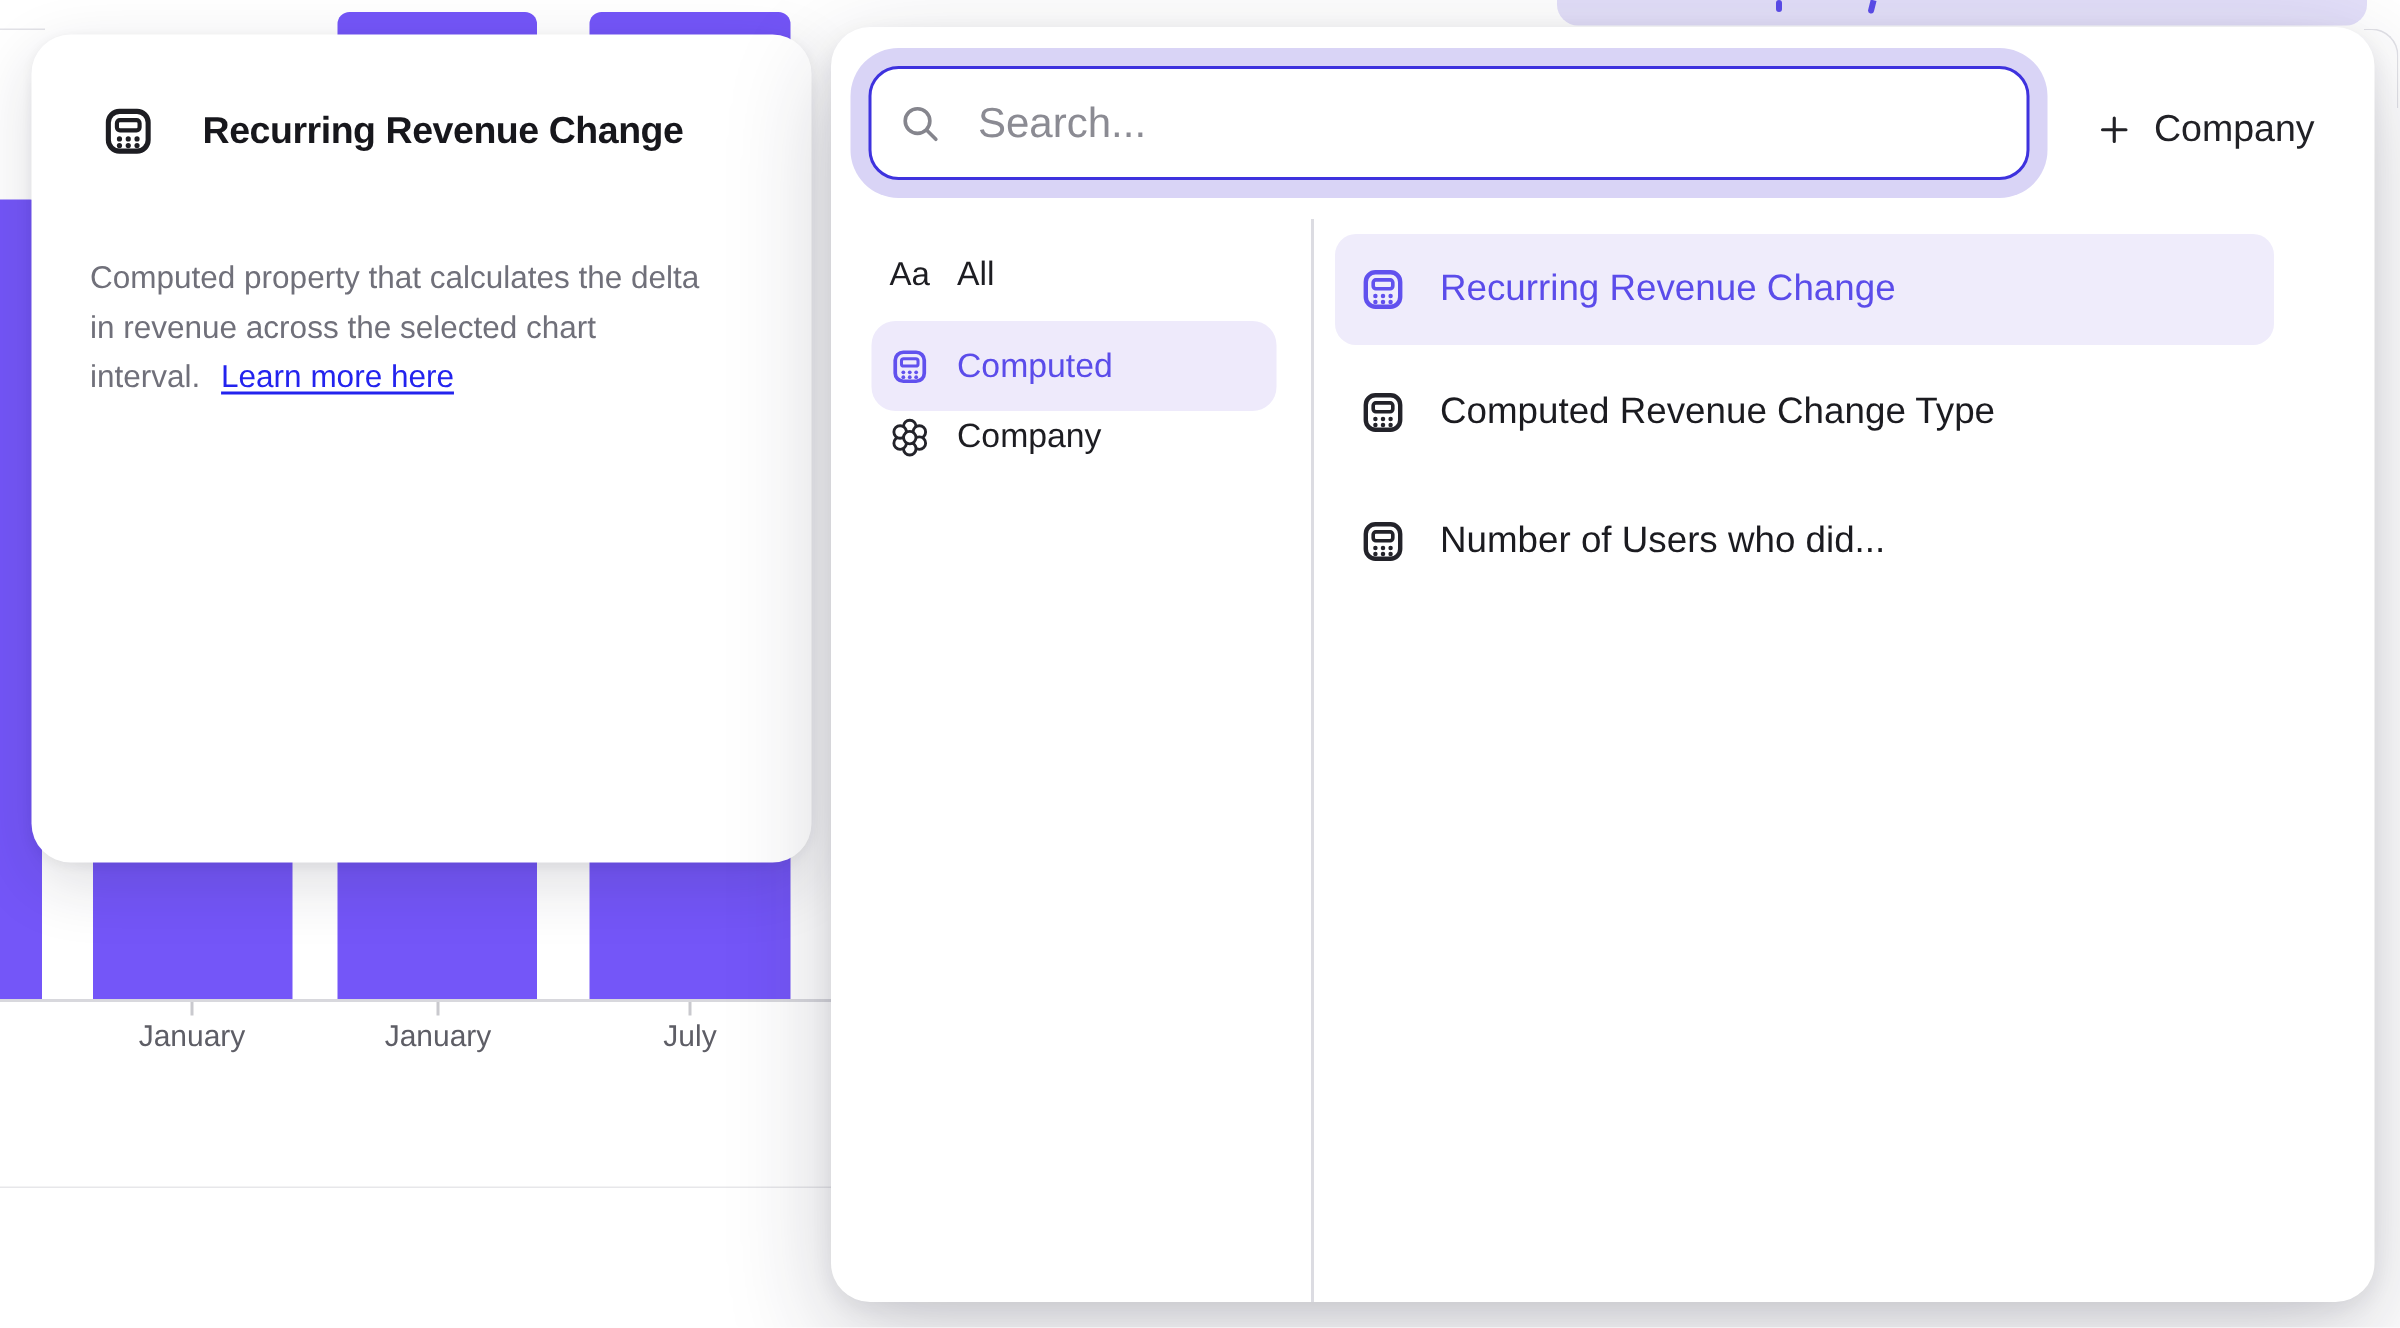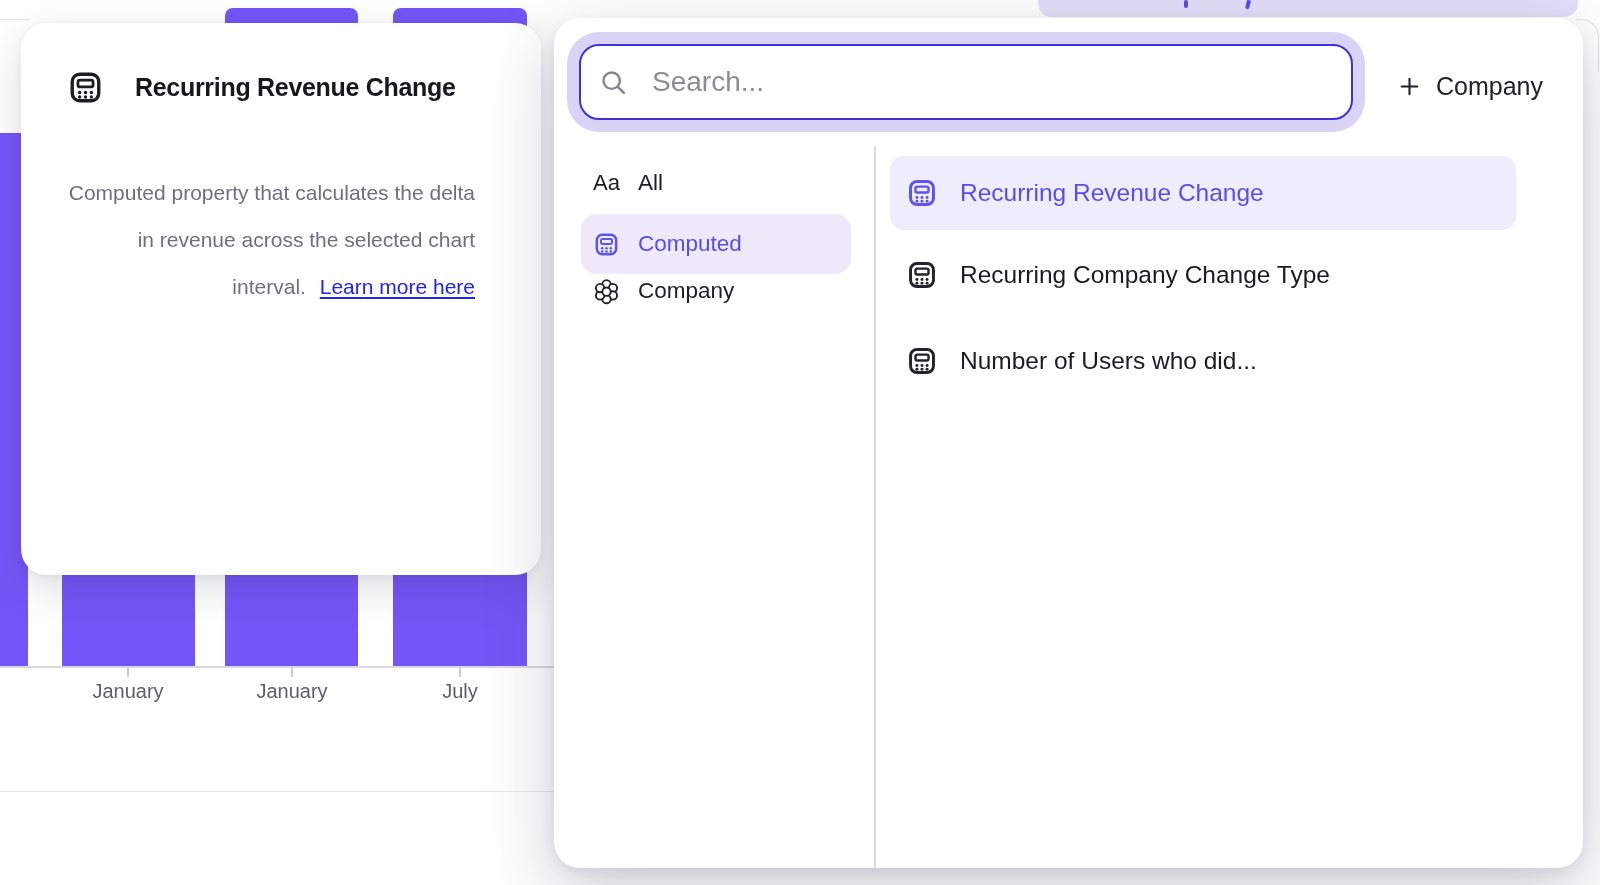--- a/index.html
+++ b/index.html
@@ -33,21 +33,21 @@
   .desc-mark.m2{left:208px;top:12px;width:3.5px;height:9px;border-radius:0 0 3px 3px;transform:rotate(14deg);}
 
   
   .tooltip-card{left:21px;top:23px;width:520px;height:552px;background:#fff;
     border-radius:26px;z-index:5;
     box-shadow:0 14px 44px rgba(28,28,48,.14),0 2px 8px rgba(28,28,48,.06);}
   .tooltip-header{position:absolute;left:46px;top:46px;display:flex;align-items:center;gap:31px;}
   .tooltip-calc{width:37px;height:37px;color:#1d1d22;flex:0 0 auto;}
   .tooltip-title{font-size:25px;font-weight:700;color:#17171c;letter-spacing:-.3px;}
   .tooltip-body{position:absolute;left:39px;top:146px;width:415px;
-    font-size:21px;line-height:47px;color:#70707a;text-align:right;}
+    font-size:21px;line-height:33px;color:#70707a;}
   .learn-link{color:#2323ee;text-decoration:underline;text-underline-offset:3px;margin-left:8px;cursor:pointer;}
 
   
   .panel{left:554px;top:18px;width:1029px;height:850px;background:#fff;
     border-radius:26px;z-index:6;
     box-shadow:0 24px 70px rgba(30,30,55,.22),0 4px 14px rgba(30,30,55,.08);}
   .search-box{position:absolute;left:25px;top:26px;width:774px;height:76px;
     background:#fff;border:2px solid #3e32de;border-radius:20px;
     box-shadow:0 0 0 12px #d9d4f6;display:flex;align-items:center;box-sizing:border-box;}
   .search-glyph{width:29px;height:29px;color:#85858d;margin-left:18px;flex:0 0 auto;}
@@ -205,21 +205,21 @@
   <div id="result-0" class="result-item">
     <svg class="r-icon">
         <use href="#i-calc"></use>
       </svg>
     <span class="r-label">Recurring Revenue Change</span>
   </div>
   <div id="result-1" class="result-item">
     <svg class="r-icon">
         <use href="#i-calc"></use>
       </svg>
-    <span class="r-label">Recurring Company Change Type</span>
+    <span class="r-label">Computed Revenue Change Type</span>
   </div>
   <div id="result-2" class="result-item">
     <svg class="r-icon">
         <use href="#i-calc"></use>
       </svg>
     <span class="r-label">Number of Users who did...</span>
   </div>
 
 </div>
 

